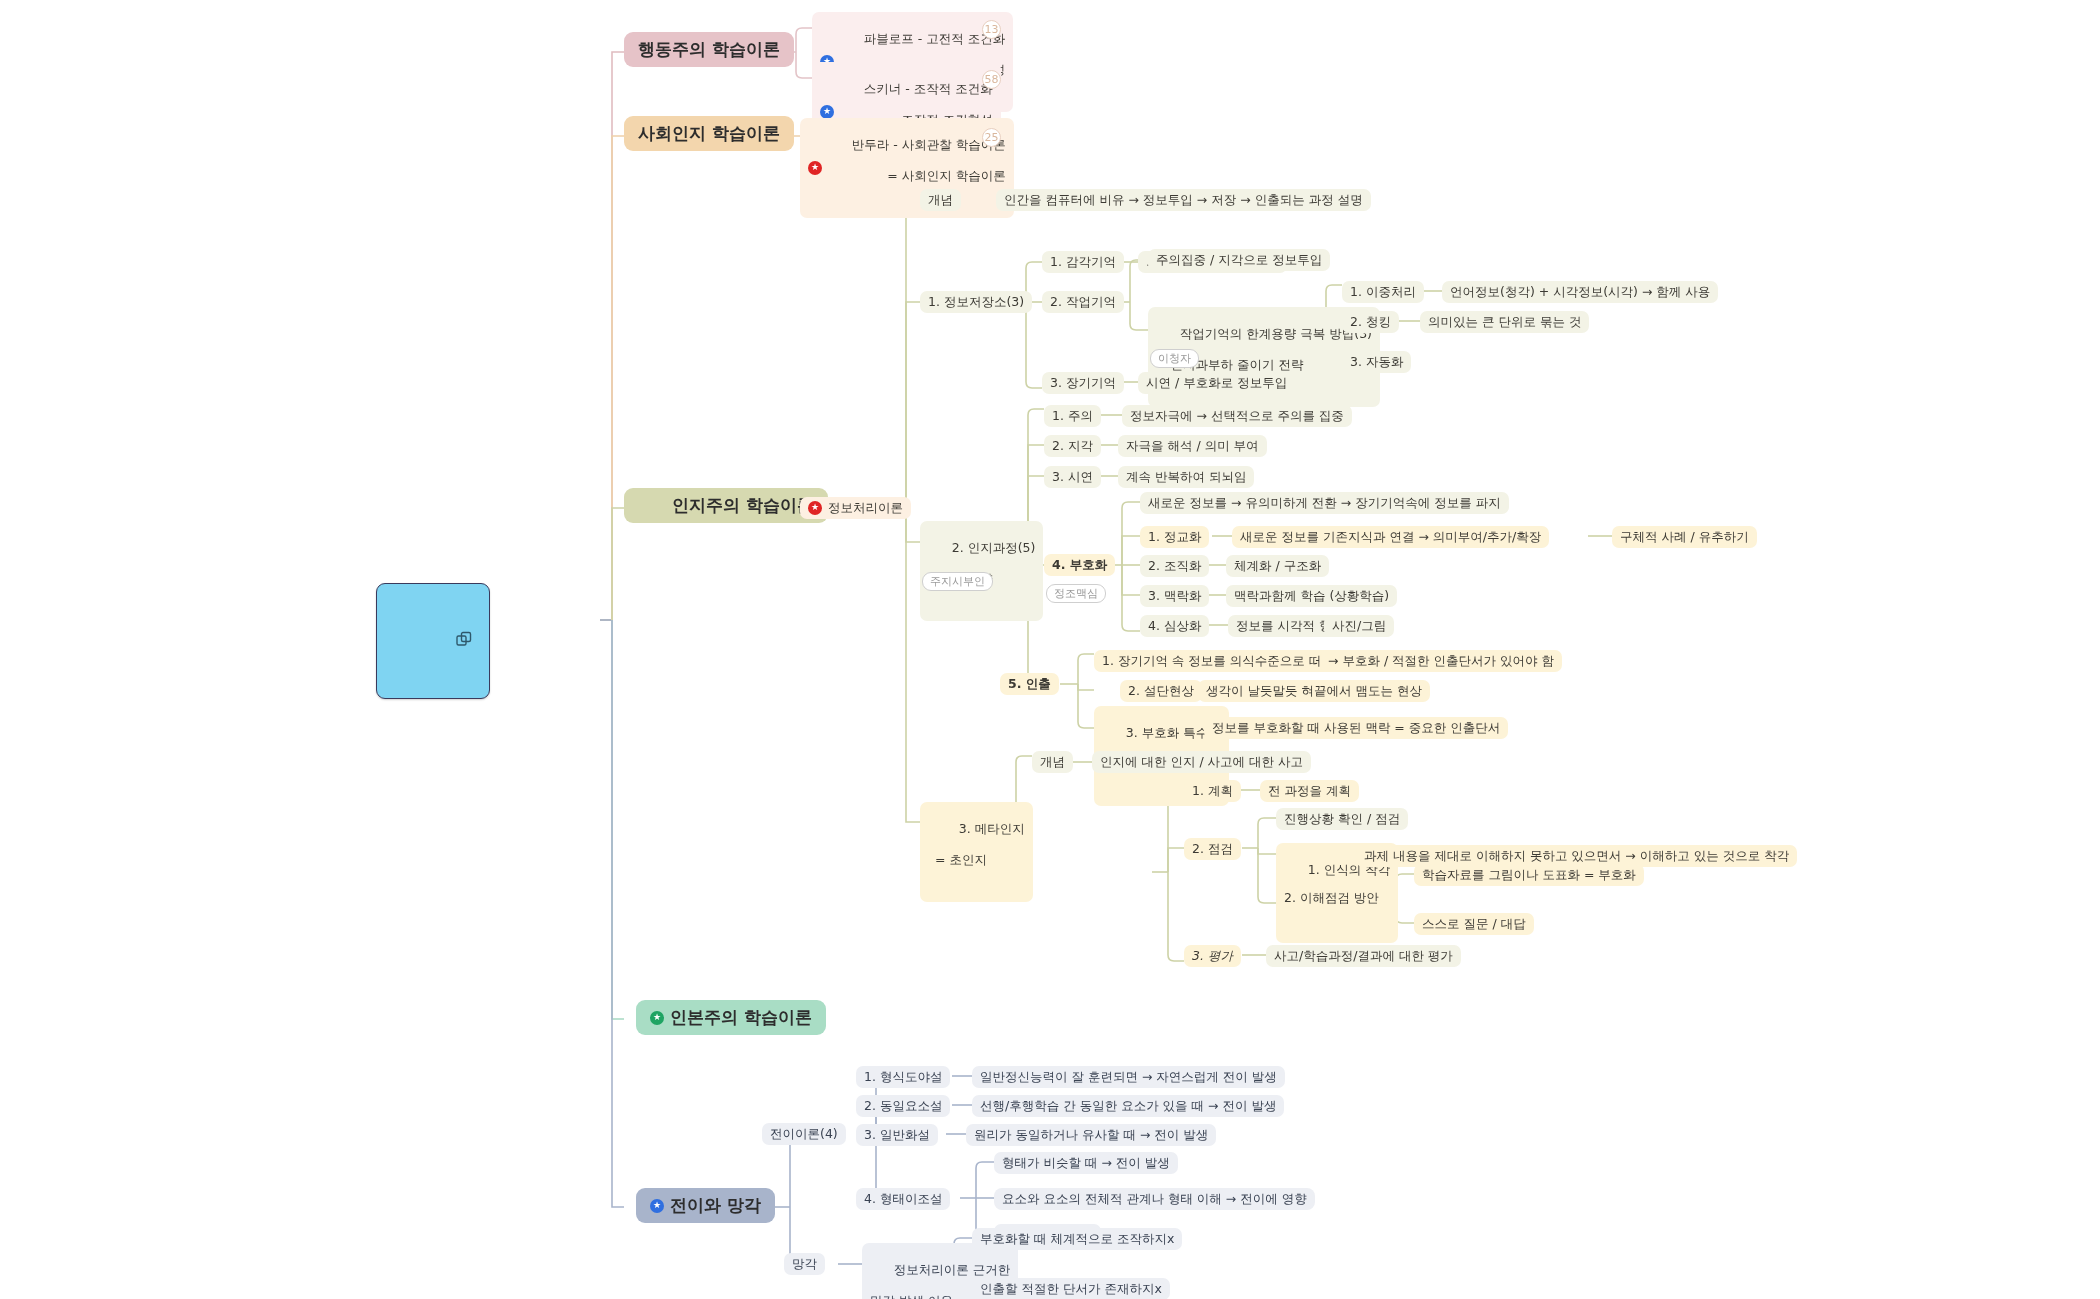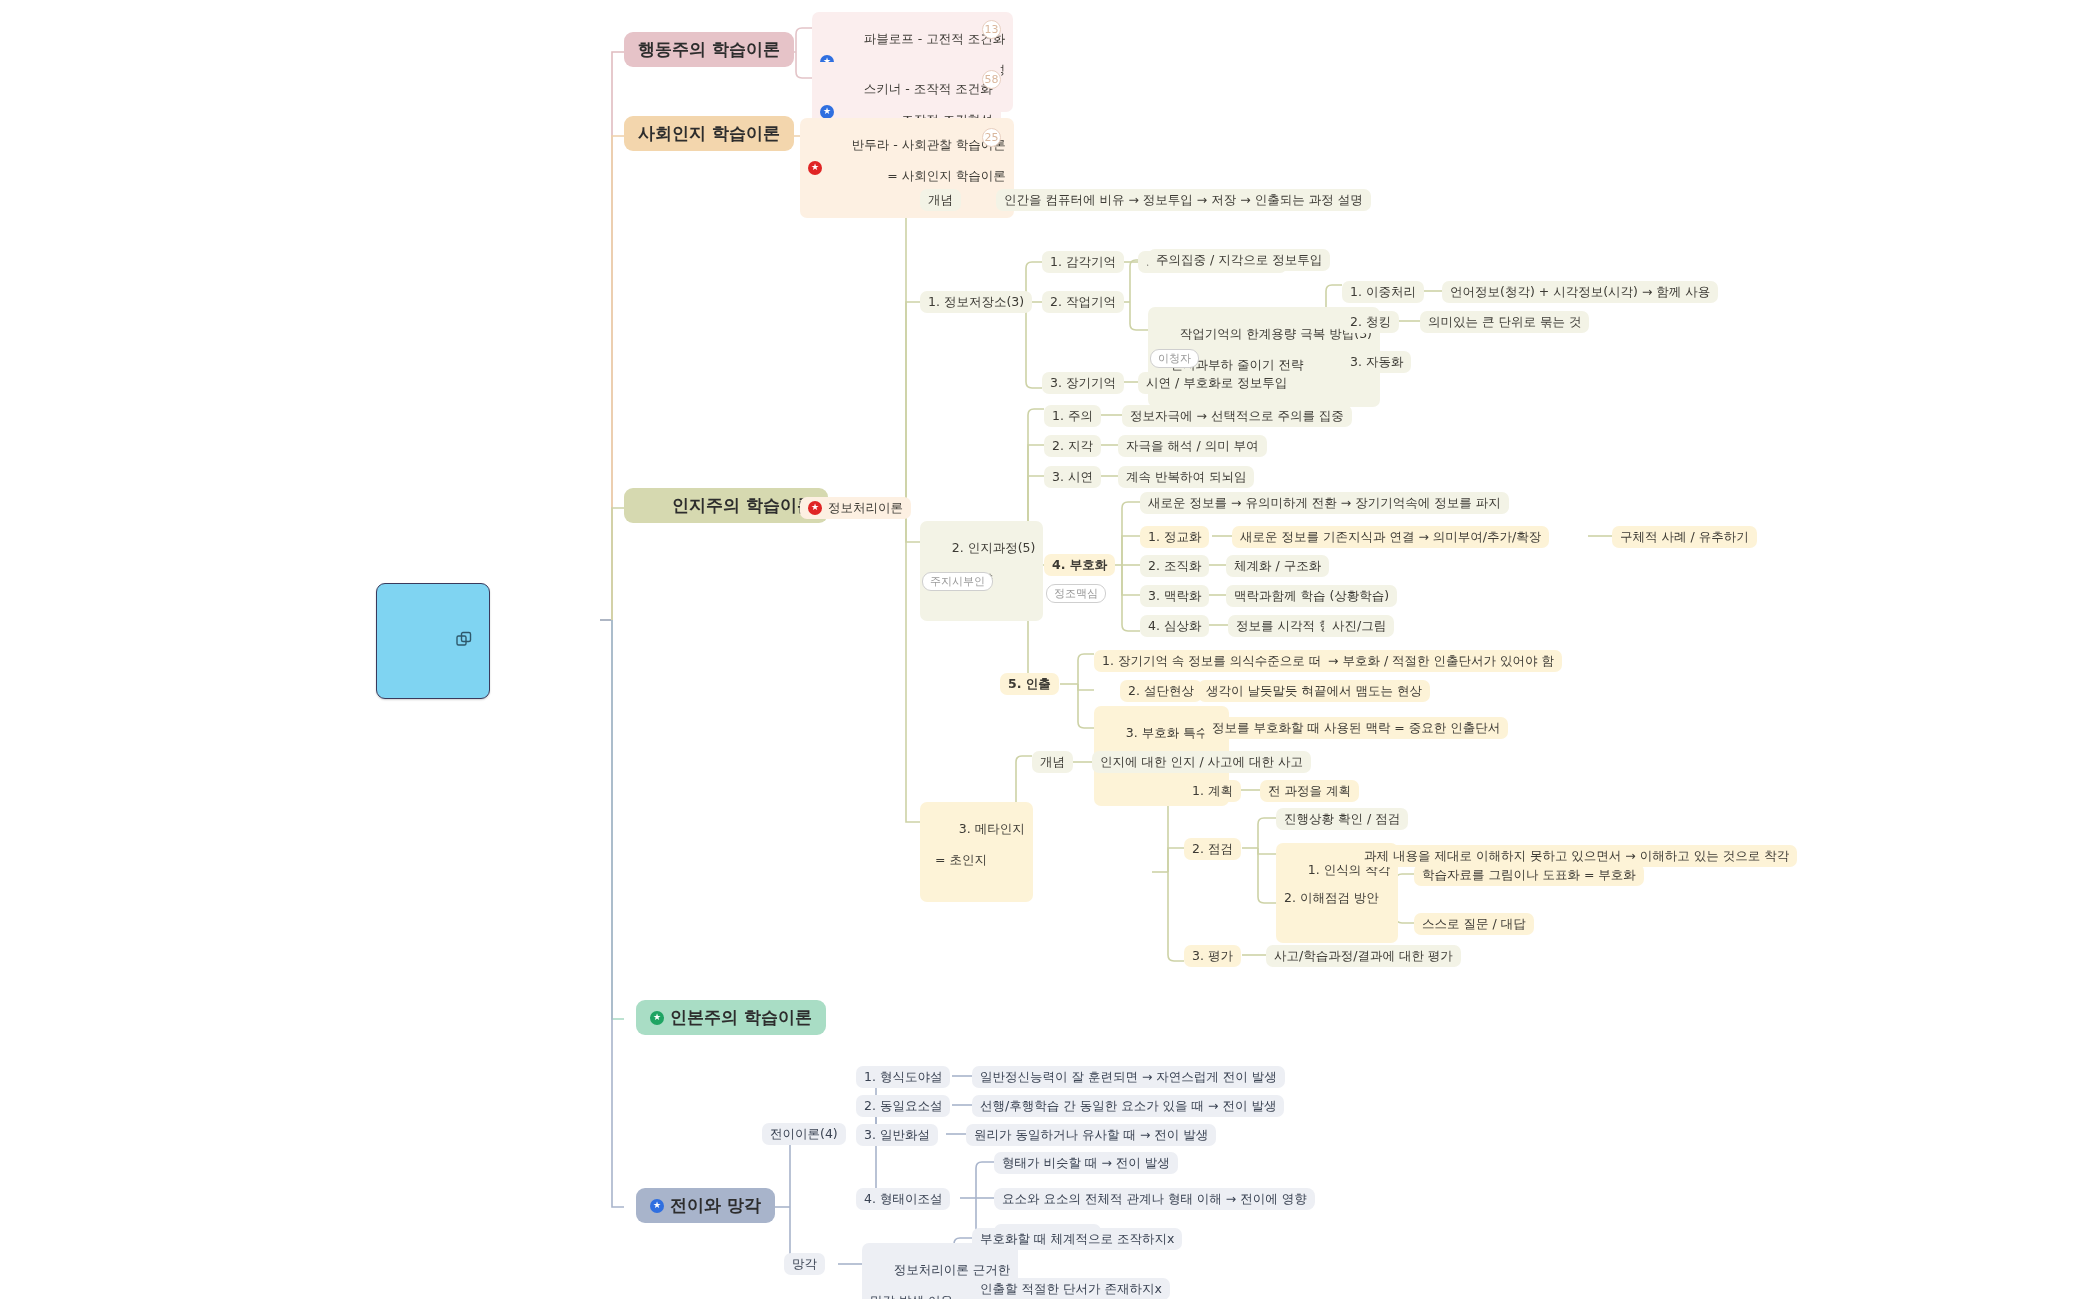--- a/index.html
+++ b/index.html
@@ -421,21 +421,21 @@
   <div class="node chip t-yellow" style="left:1276px;top:887px;">
     <span>2. 이해점검 방안</span>
   </div>
   <div class="node chip t-yellow" style="left:1414px;top:864px;">
     <span>학습자료를 그림이나 도표화 = 부호화</span>
   </div>
   <div class="node chip t-yellow" style="left:1414px;top:913px;">
     <span>스스로 질문 / 대답</span>
   </div>
 
-  <div class="node chip t-yellow" style="left:1184px;top:945px;">
+  <div class="node chip t-yellow" style="left:1184px;top:945px;font-style:italic;">
     <span>3. 평가</span>
   </div>
   <div class="node chip t-olive" style="left:1266px;top:945px;">
     <span>사고/학습과정/결과에 대한 평가</span>
   </div>
 
   <div class="node l1 hum" style="left:636px;top:1000px;">
     <span class="star green">★</span>
     <span>인본주의 학습이론</span>
   </div>

